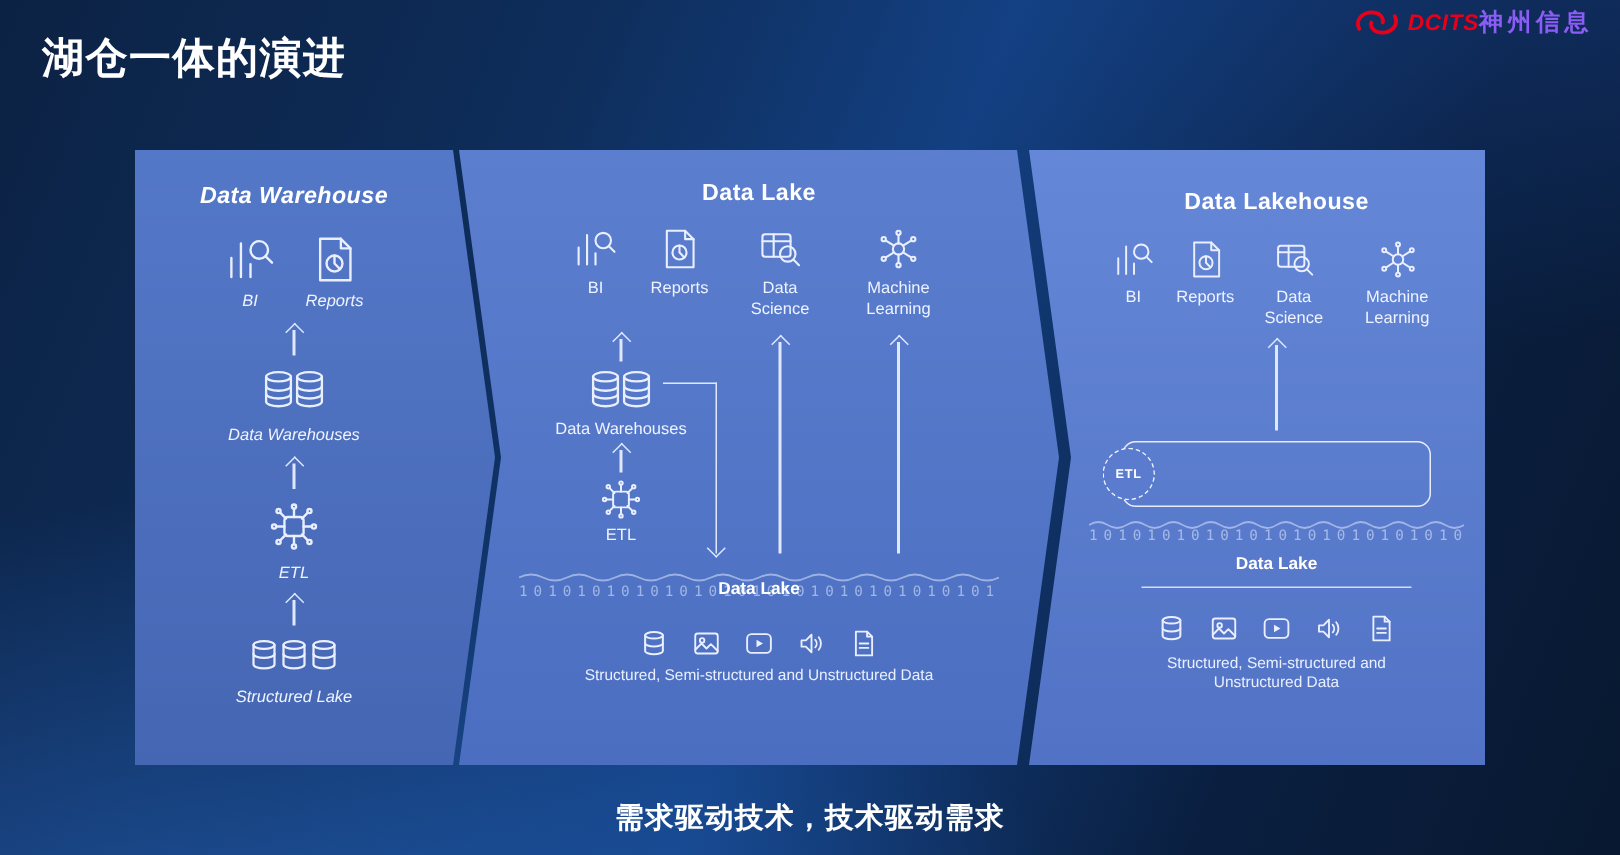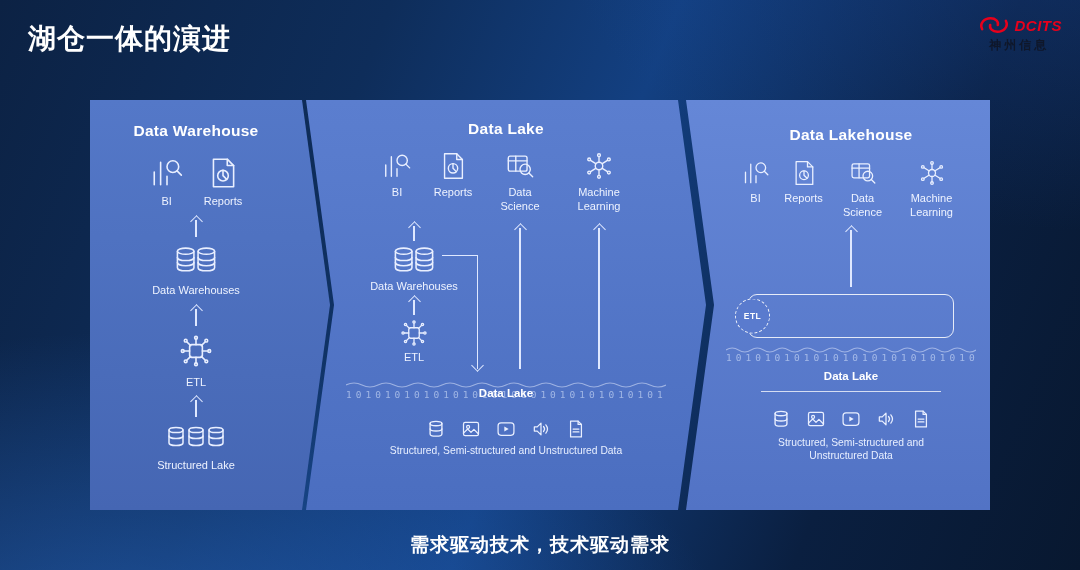--- a/index.html
+++ b/index.html
@@ -14,35 +14,35 @@
   }
   .page-title {
     position:absolute; left:28px; top:20px;
     font-size:28px; font-weight:bold; color:#ffffff; letter-spacing:1px;
   }
   .footer-text {
     position:absolute; bottom:12px; left:0; width:100%;
     text-align:center; font-size:19px; font-weight:bold; color:#ffffff; letter-spacing:1px;
   }
   
-  .logo { position:absolute; right:18px; top:14px; display:flex; flex-direction:column; align-items:center; }
+  .logo { position:absolute; right:18px; top:4px; display:flex; flex-direction:row; align-items:center; }
   .logo-row { display:flex; align-items:center; gap:4px; }
   .logo-brand { color:#e8001b; font-weight:bold; font-style:italic; font-size:15px; letter-spacing:0.5px; }
-  .logo-company { color:#0f172a; font-weight:bold; font-size:12px; letter-spacing:3px; margin-top:1px; }
+  .logo-company { color:#8b5cf6; font-weight:bold; font-size:16px; letter-spacing:3px; margin-top:1px; }
   
   .stage { position:absolute; left:90px; top:100px; width:900px; height:410px; }
   .panel { position:absolute; top:0; height:410px; }
   .p1 { left:0; width:240px; background:linear-gradient(180deg,#5478c8,#4566b3);
         clip-path:polygon(0 0, 212px 0, 240px 50%, 212px 100%, 0 100%); }
   .p2 { left:216px; width:400px; background:linear-gradient(180deg,#5b7ecf,#4b6ec0);
         clip-path:polygon(0 0, 372px 0, 400px 50%, 372px 100%, 0 100%, 28px 50%); }
   .p3 { left:596px; width:304px; background:linear-gradient(180deg,#6587d7,#5273c5);
         clip-path:polygon(0 0, 100% 0, 100% 100%, 0 100%, 28px 50%); }
   .panel-inner { height:100%; display:flex; flex-direction:column; align-items:center; gap:8px; }
-  .p1 .panel-inner { padding:22px 38px 12px 10px; }
+  .p1 .panel-inner { padding:22px 38px 12px 10px;font-style:italic; }
   .p2 .panel-inner { padding:20px 40px 12px 40px; gap:5px; }
   .p3 .panel-inner { padding:26px 14px 15px 40px; gap:7px; }
   .panel-title { font-size:15.5px; font-weight:bold; color:#ffffff; letter-spacing:0.3px; margin-bottom:8px; }
   .lbl { font-size:11px; color:#eef3ff; text-align:center; line-height:1.25; }
   .lbl-sm { font-size:10.3px; color:#e8efff; text-align:center; line-height:1.3; }
   
   .ic svg { display:block; }
   .ic-34 svg { width:34px; height:34px; }
   .ic-30 svg { width:30px; height:30px; }
   .ic-28 svg { width:28px; height:28px; }

